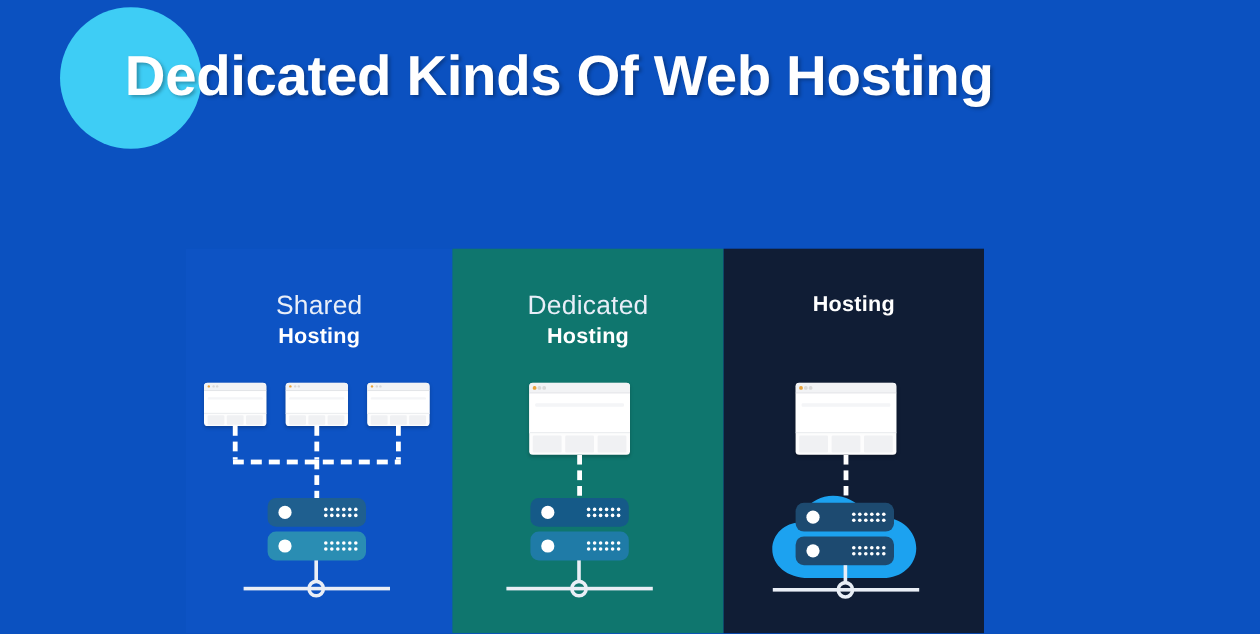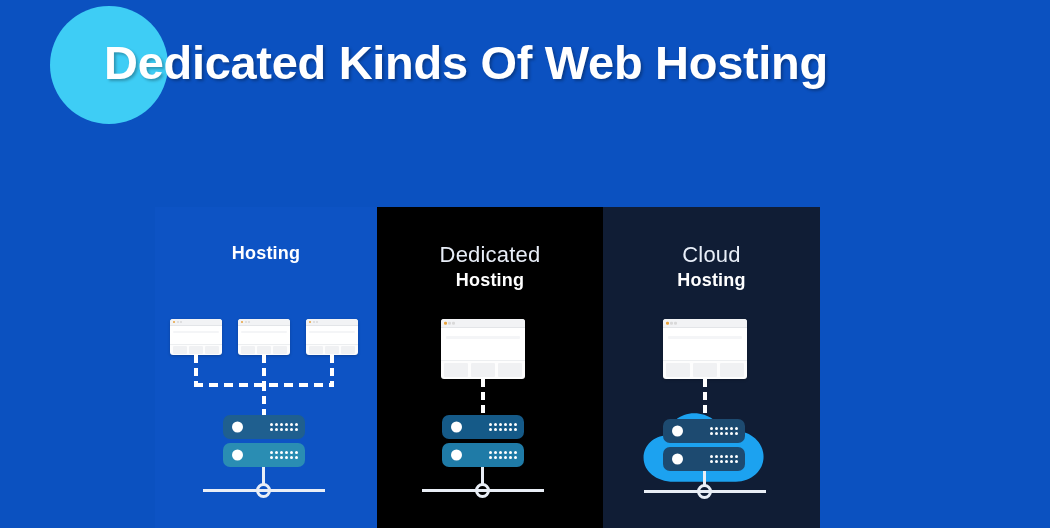--- a/index.html
+++ b/index.html
@@ -58,21 +58,21 @@
     display: flex;
     overflow: hidden;
   }
 
   .panel {
     position: relative;
     height: 321px;
     overflow: hidden;
   }
   .panel.shared     { width: 222px; background: #0d53c4; }
-  .panel.dedicated  { width: 226px; background: #000000; }
+  .panel.dedicated  { width: 226px; background: #0f766e; }
   .panel.cloud      { width: 217px; background: #101d35; }
 
   .panel-heading {
     position: absolute;
     left: 0;
     top: 34px;
     width: 100%;
     text-align: center;
     color: #ffffff;
   }
@@ -250,20 +250,21 @@
 
 <div id="header">
   <div id="accent-circle"></div>
   <div id="page-title">Dedicated Kinds Of Web Hosting</div>
 </div>
 
 <div id="panels">
 
   <div class="panel shared">
     <div class="panel-heading">
+      <div class="panel-type">Shared</div>
       <div class="panel-word">Hosting</div>
     </div>
 
     <div class="panel-art">
 
       <div class="browser" style="left:15px; top:4px; width:52px; height:36px;">
         <div class="titlebar" style="height:7px;">
           <div class="dots">
             <i style="width:2px;height:2px;"></i>
               <i style="width:2px;height:2px;"></i>
@@ -433,21 +434,20 @@
       </div>
 
       <div class="vline" style="left:104px; top:152px; height:17px; width:3px; background:#e9eef6;"></div>
       <div class="ground" style="left:45px; top:174px; width:122px;"></div>
       <div class="ring" style="left:98px; top:168px;"></div>
     </div>
   </div>
 
   <div class="panel cloud">
     <div class="panel-heading">
-      <div class="panel-type">Cloud</div>
       <div class="panel-word">Hosting</div>
     </div>
 
     <div class="panel-art">
 
       <div class="browser" style="left:60px; top:4px; width:84px; height:60px;">
         <div class="titlebar" style="height:9px;">
           <div class="dots">
             <i style="width:2.5px;height:2.5px;"></i>
               <i style="width:2.5px;height:2.5px;"></i>

